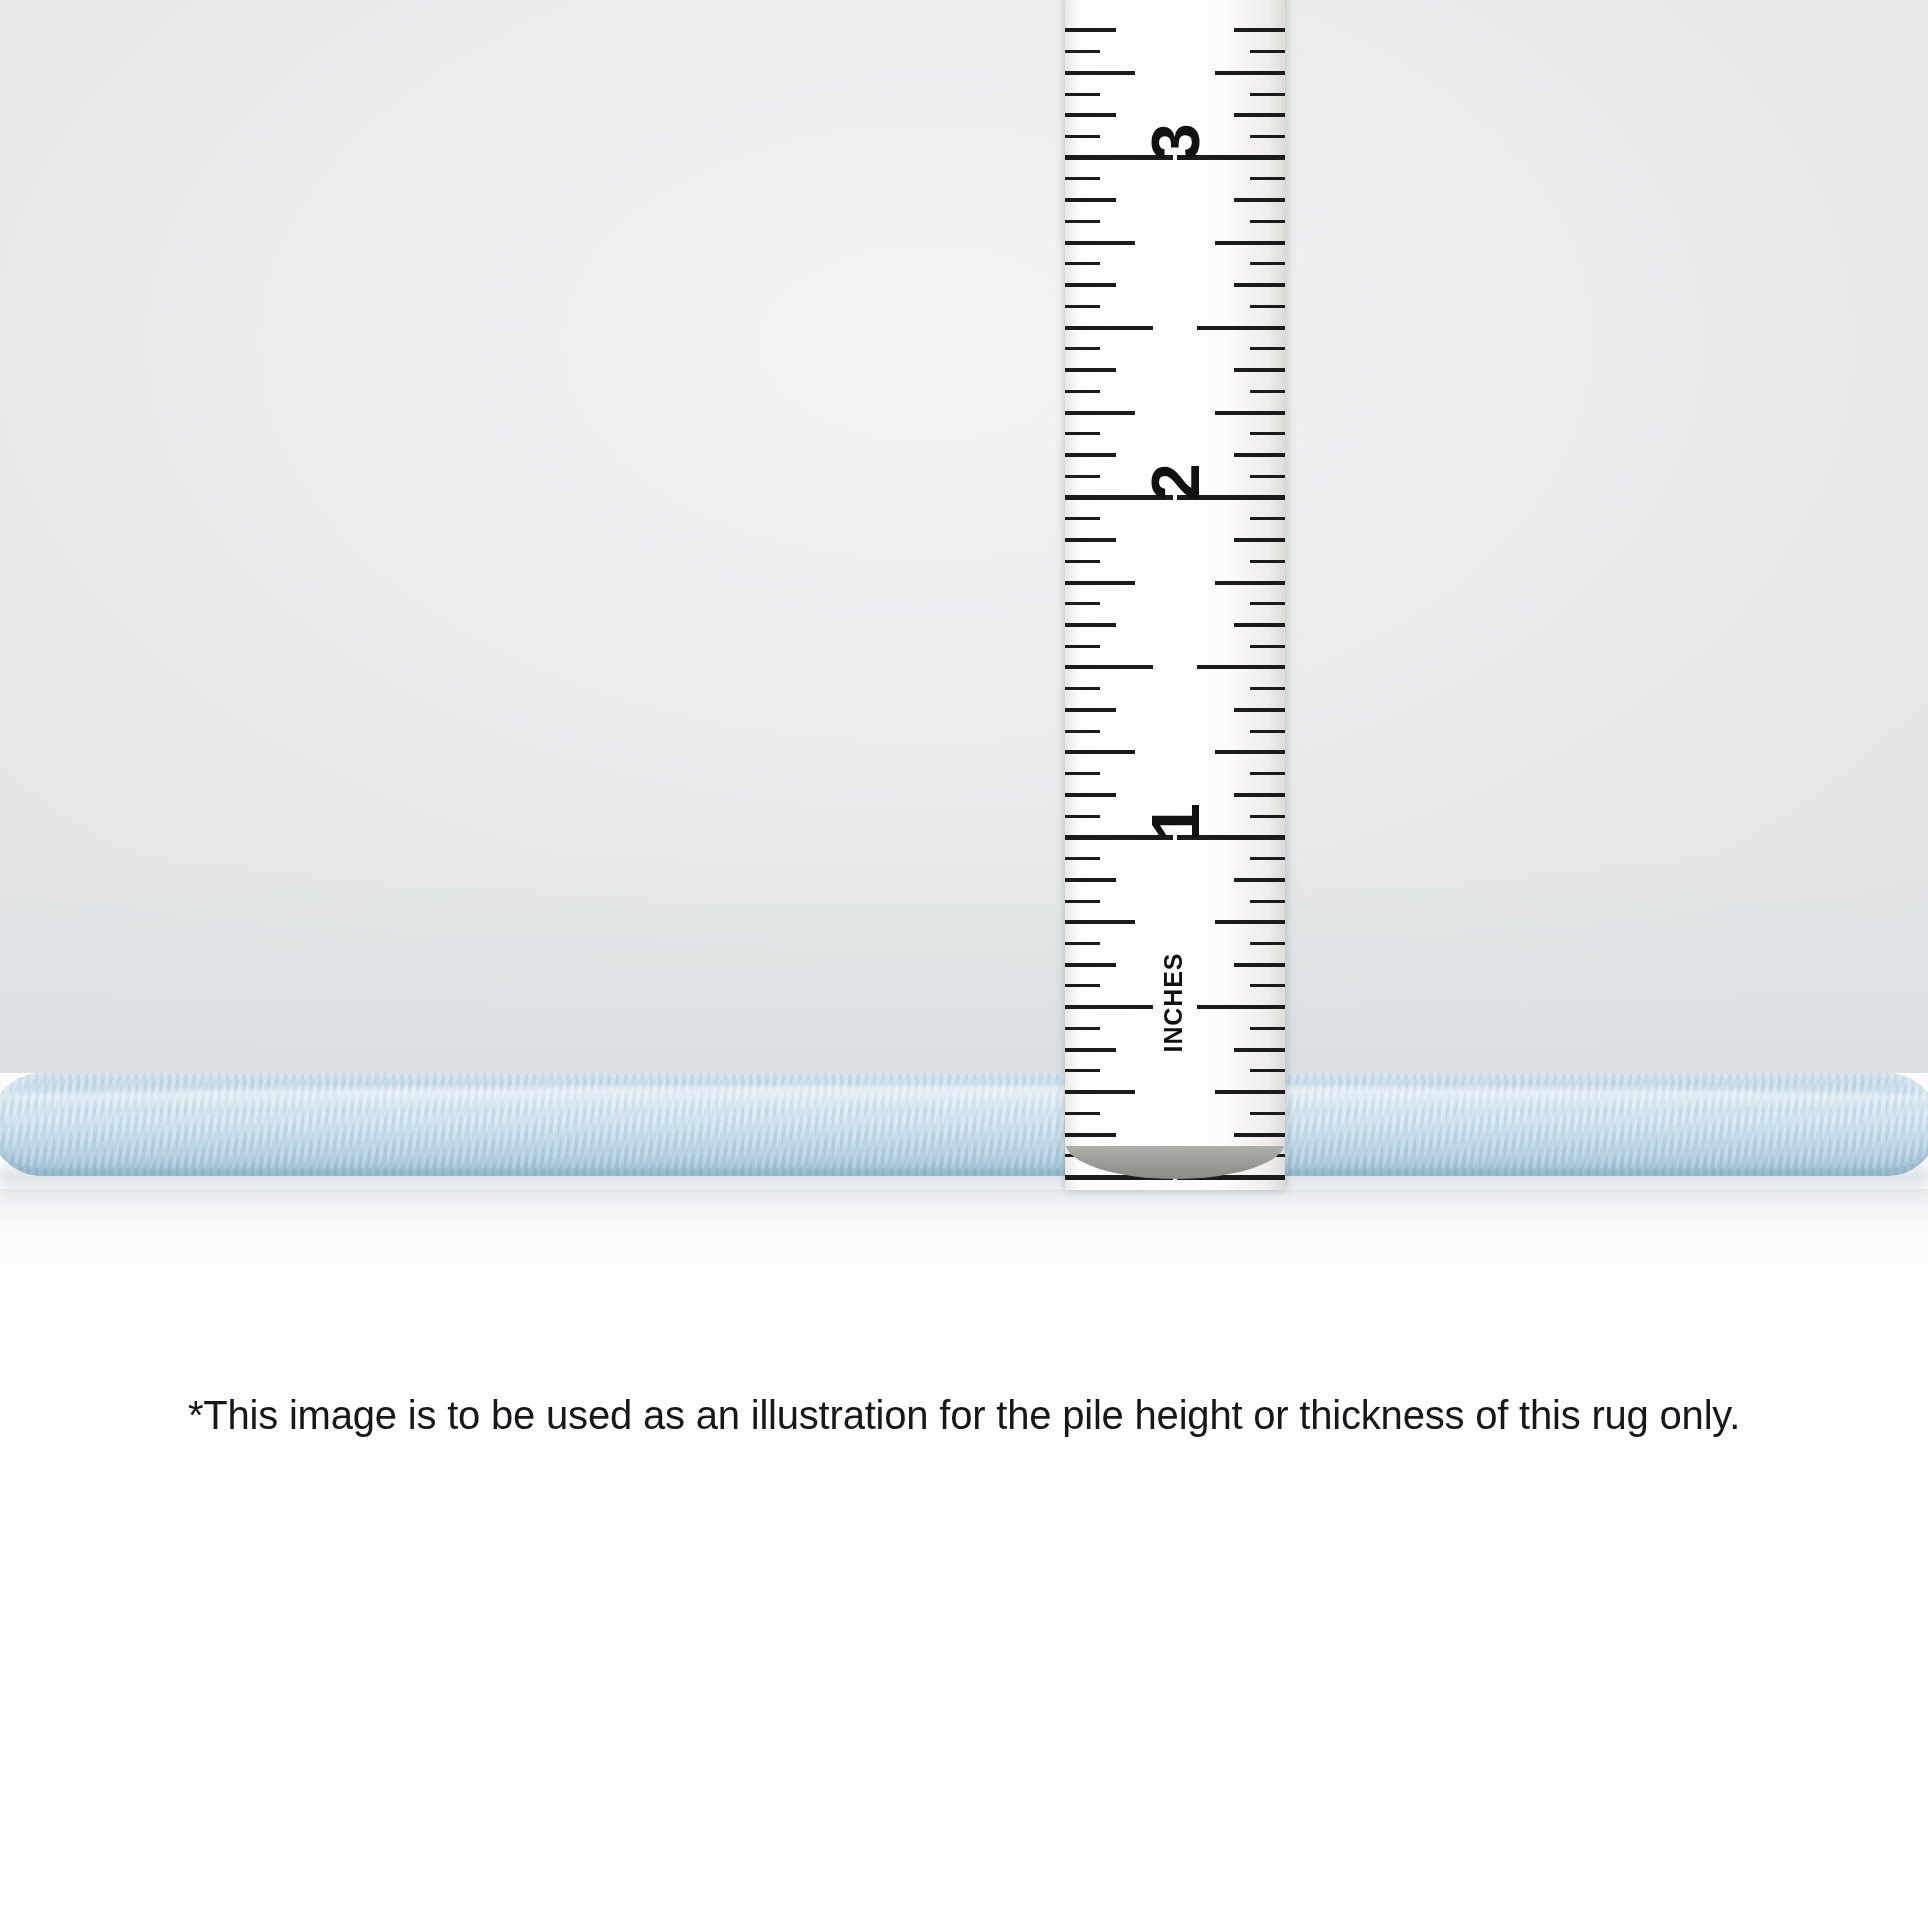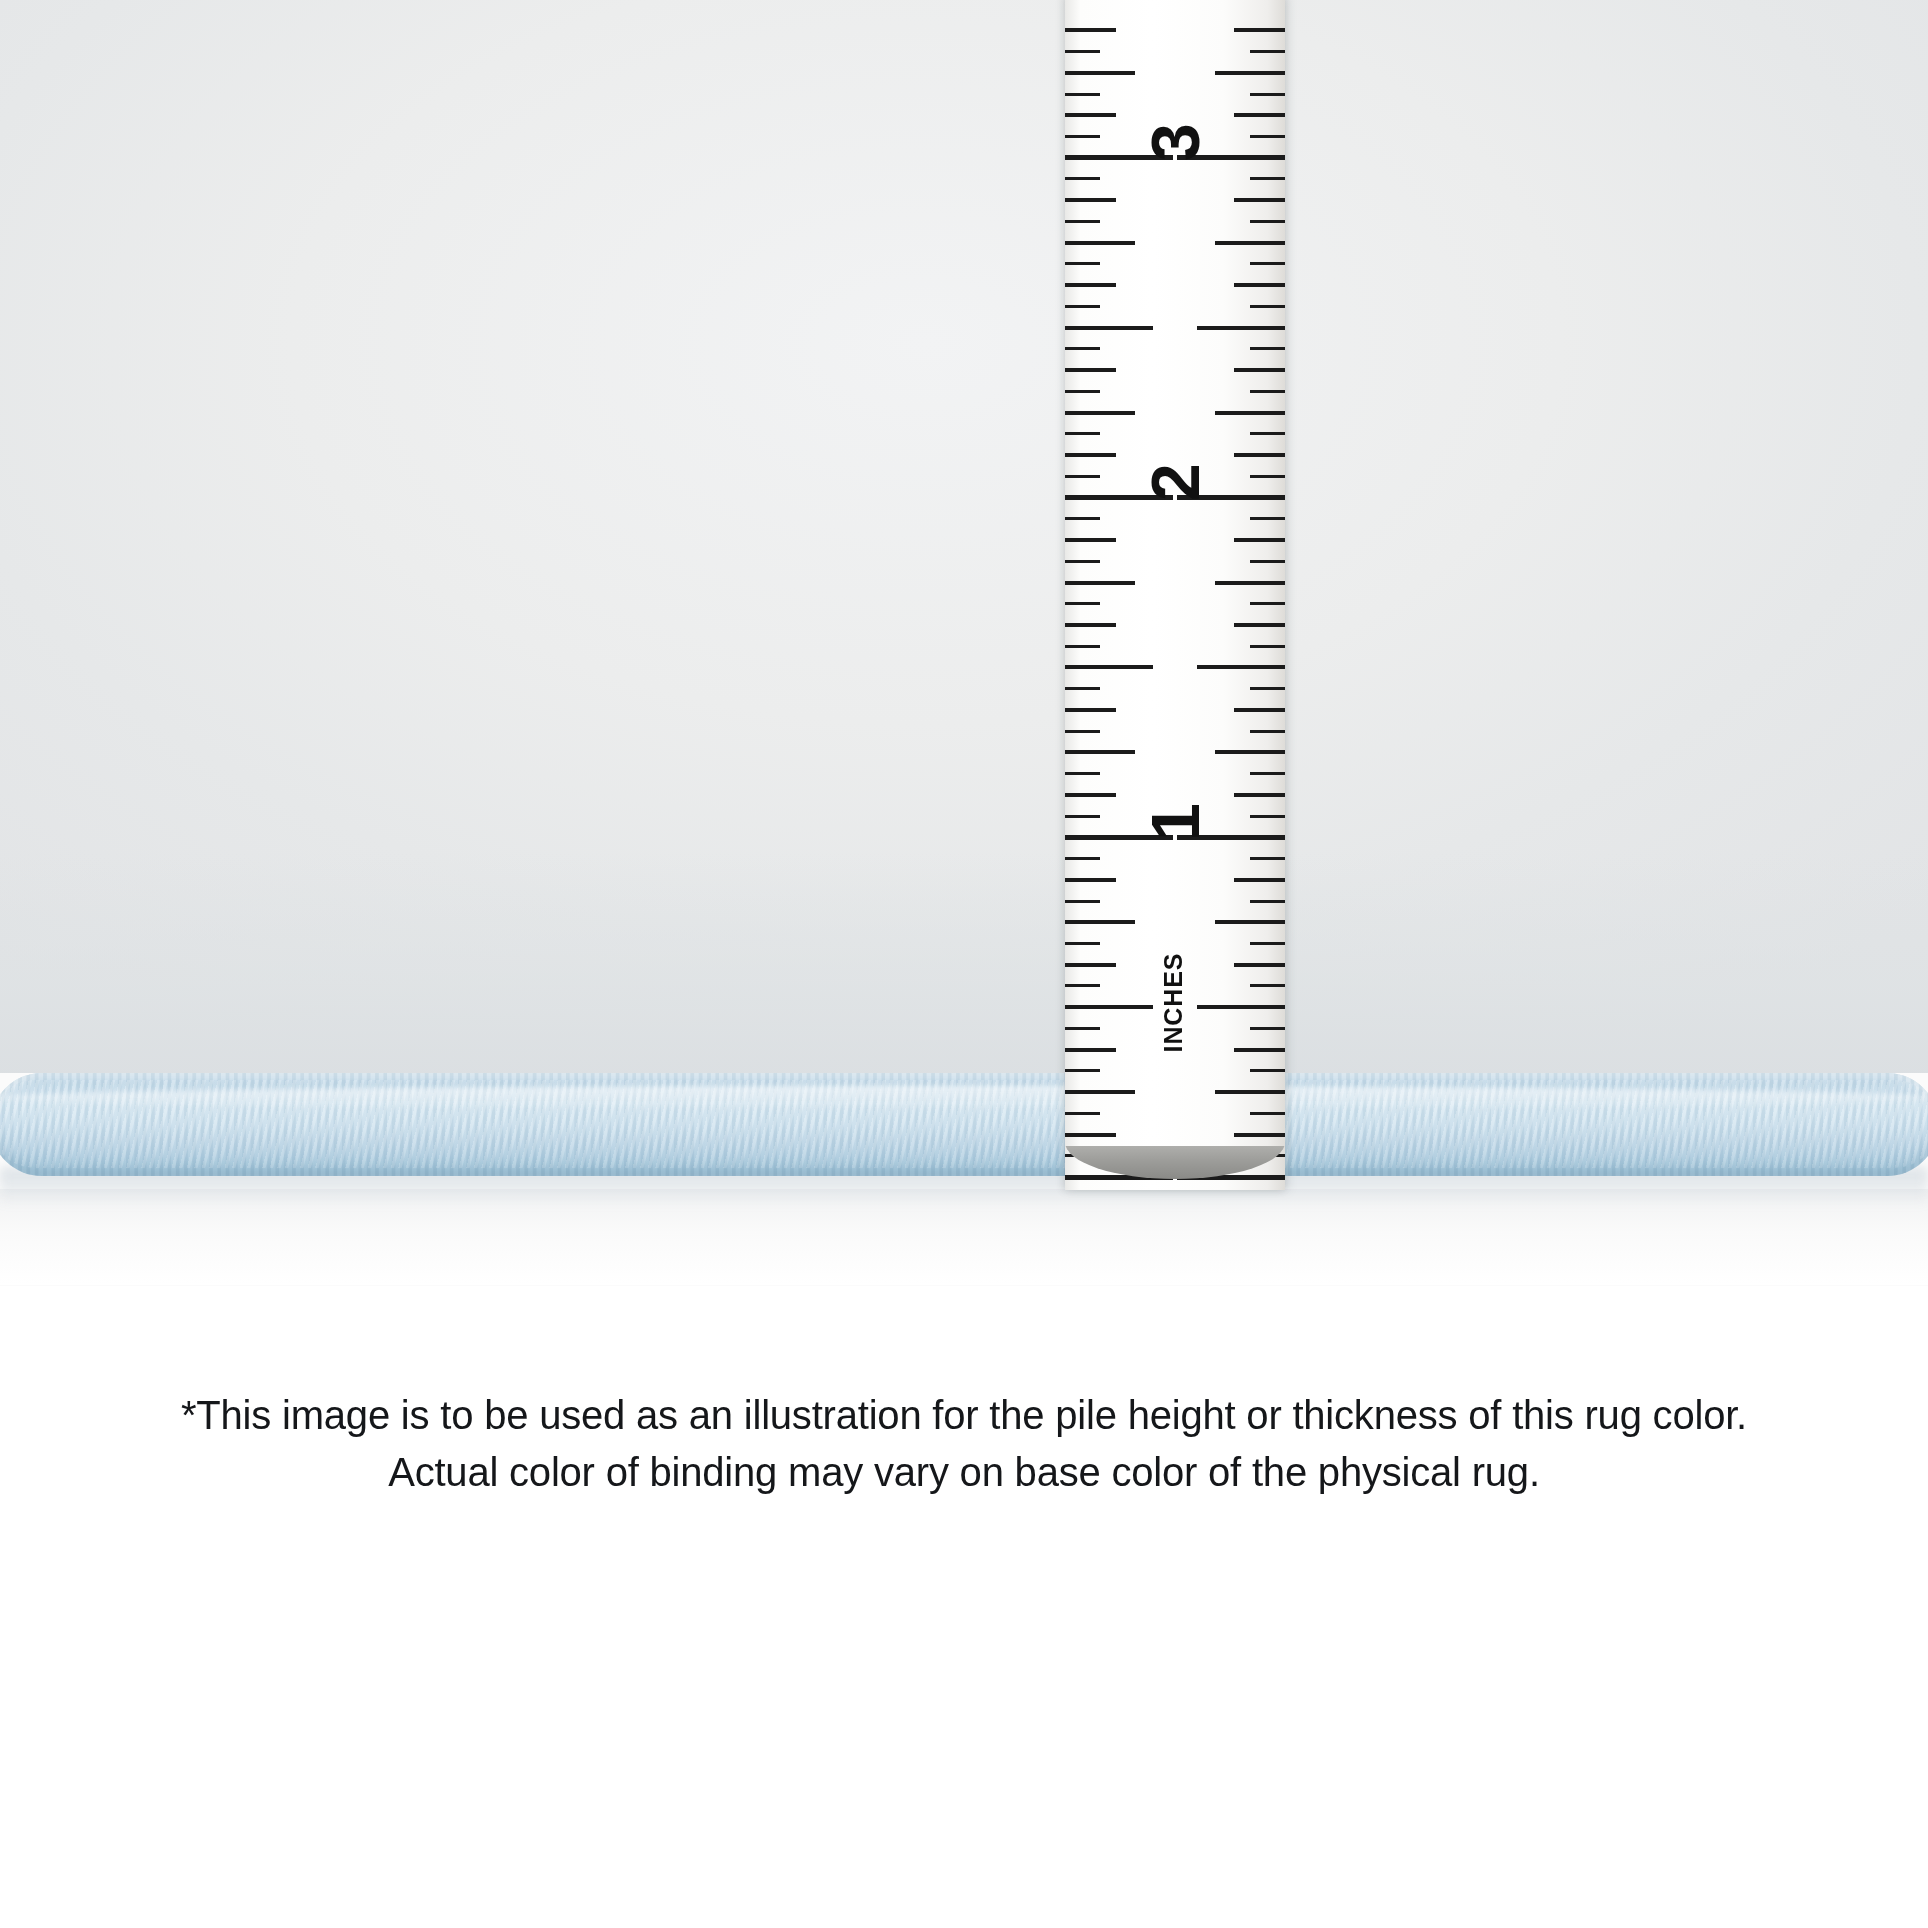--- a/index.html
+++ b/index.html
@@ -359,18 +359,17 @@
       <div class="inches-label" style="left: 53px; top: 994px; width: 110px; text-align: center;">INCHES</div>
     </div>
 
     <div class="ruler-tip">
       <div class="metal"></div>
     </div>
 
   </div>
 
   <div class="caption">
-    <span class="line">*This image is to be used as an illustration for the pile height or thickness of this rug color.</span>
-    <span class="line">Actual color of binding may vary on base color of the physical rug.</span>
+    <span class="line">*This image is to be used as an illustration for the pile height or thickness of this rug only.</span>
   </div>
 
 </div>
 
 
 </body></html>

